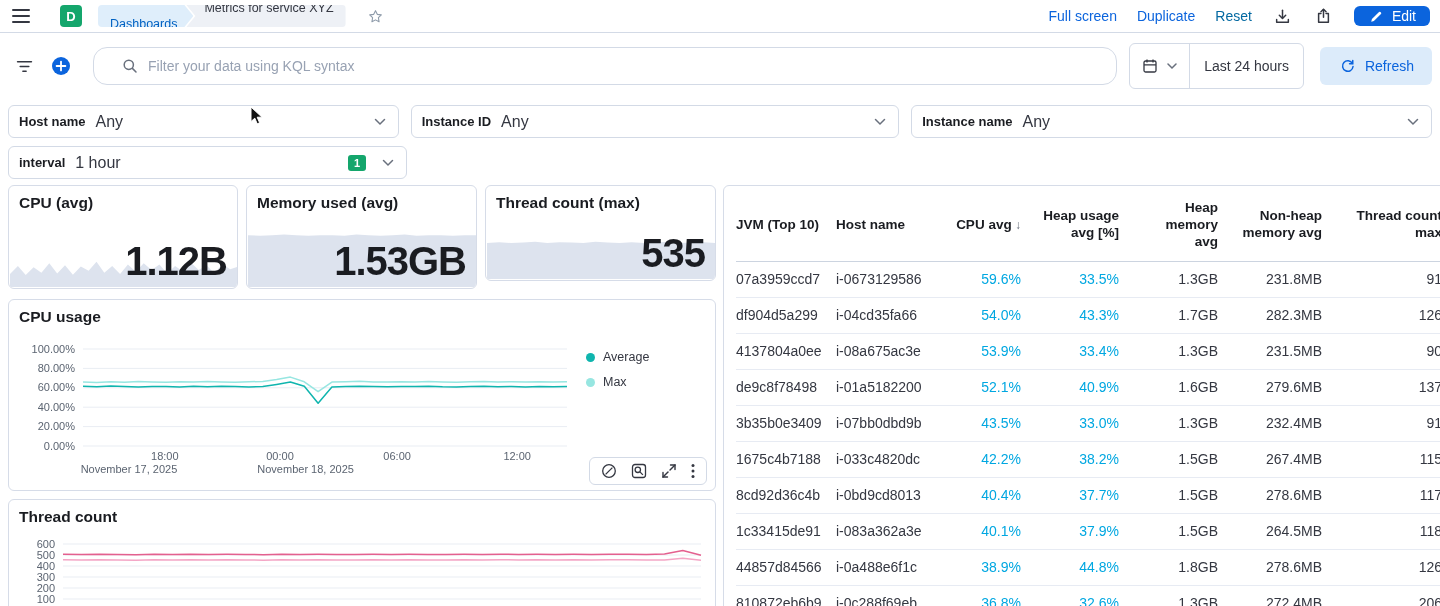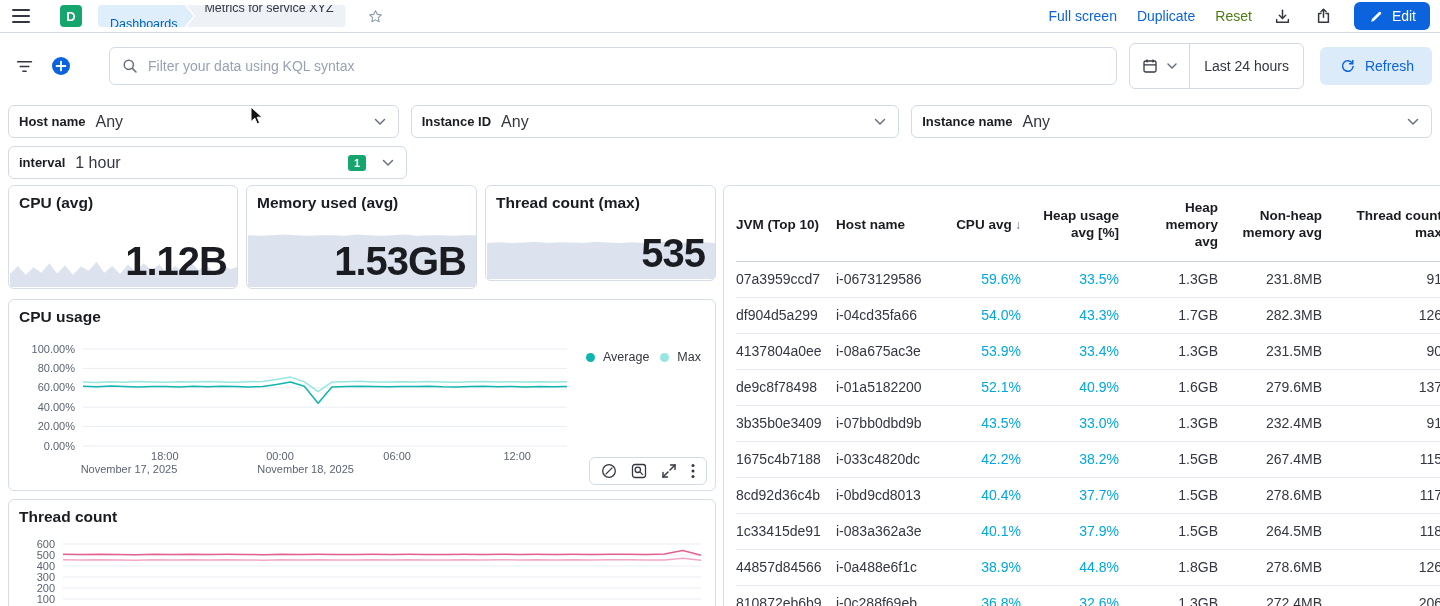--- a/index.html
+++ b/index.html
@@ -13,27 +13,27 @@
 .app-tile{width:22px;height:22px;border-radius:4px;background:var(--badge);color:#fff;font-weight:700;font-size:13px;display:flex;align-items:center;justify-content:center;margin-left:18px;cursor:pointer}
 .breadcrumbs{display:flex;align-items:center;margin-left:6px}
 .crumb{font-size:12.5px;height:22px;display:flex;align-items:center;cursor:pointer}
 .crumb.first{background:#dfeefb;color:#0061c2;padding:16px 16px 0 12px;border-radius:4px 0 0 4px;
   clip-path:polygon(0 0,calc(100% - 9px) 0,100% 50%,calc(100% - 9px) 100%,0 100%)}
 .crumb.current{background:#eef1f6;color:#343741;margin-left:-7px;padding:0 12px 16px 18px;border-radius:0 4px 4px 0;
   clip-path:polygon(0 0,100% 0,100% 100%,0 100%,9px 50%)}
 .star-btn{margin-left:10px}
 .hdr-right{display:flex;align-items:center;gap:20px;margin-left:auto}
 .hdr-link{font-size:14px;color:var(--primary);background:none;border:none;cursor:pointer;font-family:inherit}
-.hdr-link.disabled{color:#4d7c0f;cursor:default}
-.edit-btn{background:var(--primary);color:#fff;font-size:14px;height:28px;padding:2px 14px;border-radius:6px;display:flex;align-items:center;gap:7px;border:none;cursor:pointer;font-family:inherit}
+.hdr-link.disabled{color:#0369a1;cursor:default}
+.edit-btn{background:var(--primary);color:#fff;font-size:14px;height:20px;padding:2px 14px;border-radius:6px;display:flex;align-items:center;gap:7px;border:none;cursor:pointer;font-family:inherit}
 
 
 .query-bar{display:flex;align-items:center;padding:10px 8px 6px}
 .qb-icons{display:flex;align-items:center;gap:14px;padding:0 8px 0 6px}
-.search-box{flex:1;display:flex;align-items:center;height:38px;border:1px solid #d3dae6;border-radius:6px;padding:0 10px;background:#fff;margin-left:28px}
+.search-box{flex:1;display:flex;align-items:center;height:38px;border:1px solid #d3dae6;border-radius:14px;padding:0 26px;background:#fff;margin-left:12px}
 .search-box input{border:none;outline:none;flex:1;font-size:14px;color:#343741;font-family:inherit;margin-left:8px;background:transparent}
 .search-box input::placeholder{color:#98a2b3}
 .date-ctl{display:flex;height:46px;border:1px solid #d3dae6;border-radius:6px;overflow:hidden;margin-left:12px;background:#fff}
 .date-quick{display:flex;align-items:center;gap:5px;padding:0 10px;border-right:1px solid #d3dae6;background:none;border-top:none;border-bottom:none;border-left:none;cursor:pointer}
 .date-text{display:flex;align-items:center;padding:0 14px;font-size:14px;color:#343741;background:none;border:none;cursor:pointer;font-family:inherit}
 .refresh-btn{height:38px;margin-left:16px;display:flex;align-items:center;gap:8px;padding:16px 18px;border:none;border-radius:6px;background:#dcebfa;color:var(--primary);font-size:14px;font-weight:500;cursor:pointer;font-family:inherit}
 
 
 .crow{display:flex;gap:12px;margin:10px 8px 0}
 .crow.second{margin-top:8px}
@@ -43,21 +43,21 @@
 .ctl-badge{background:var(--badge);color:#fff;font-size:11px;font-weight:700;border-radius:3px;padding:2px 6px;margin-right:4px}
 
 
 .dashboard{position:relative;height:434px;margin-top:4px;overflow:hidden}
 .panel{position:absolute;background:#fff;border:1px solid #d6dce8;border-radius:6px}
 .panel-title{font-size:15.5px;font-weight:700;color:#1a1c21;padding:8px 10px}
 .metric{overflow:hidden}
 .metric-value{position:absolute;right:10px;bottom:4px;font-size:40px;font-weight:700;color:#1a1c21;letter-spacing:-1px;z-index:2}
 .spark{position:absolute;left:1px;bottom:1px;z-index:1}
 .tick{font-size:11px;fill:#5b6471;font-family:"Liberation Sans",sans-serif}
-.legend{position:absolute;left:577px;top:50px;display:flex;flex-direction:row;gap:11px}
+.legend{position:absolute;left:577px;top:50px;display:flex;flex-direction:column;gap:11px}
 .legend-item{display:flex;align-items:center;gap:8px;font-size:12.5px;color:#343741;cursor:pointer}
 .dot{width:9px;height:9px;border-radius:50%}
 .chart-toolbar{position:absolute;right:8px;bottom:5px;display:flex;align-items:center;gap:14px;background:#fff;border:1px solid #d3dae6;border-radius:6px;padding:5px 11px;z-index:3}
 .chart-toolbar .icon-btn{padding:0}
 
 
 .table-panel{padding:6px 0 0 12px;overflow:hidden}
 table{border-collapse:collapse;table-layout:fixed;width:712px}
 th{font-size:13.5px;font-weight:700;color:#1a1c21;vertical-align:middle;padding:8px 6px 10px 0;line-height:1.25;cursor:pointer}
 th.left{text-align:left}

